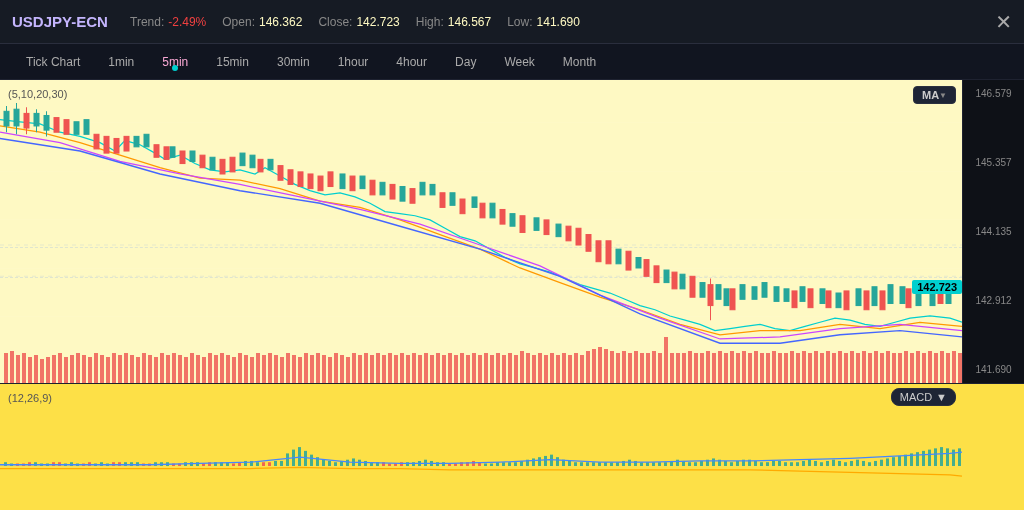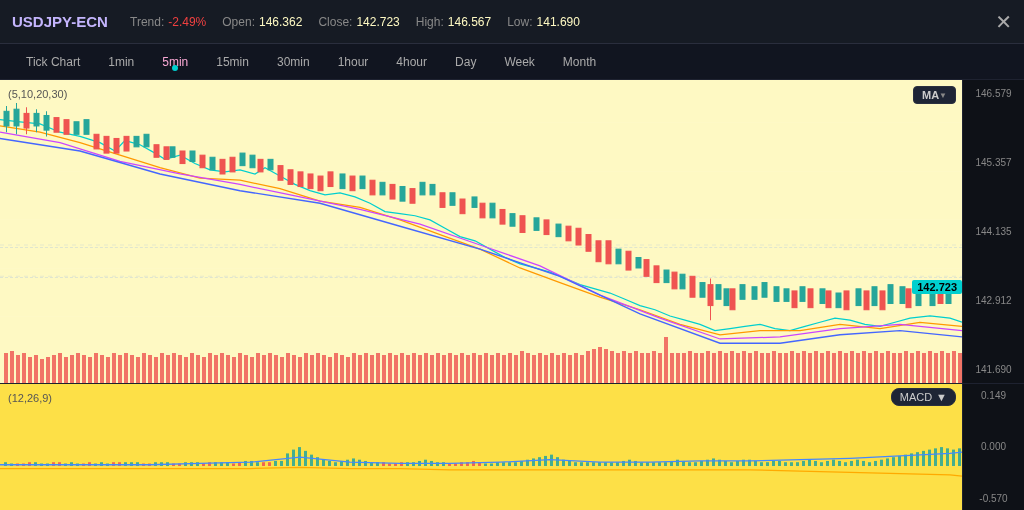--- a/index.html
+++ b/index.html
@@ -752,19 +752,14 @@
         <rect x="946" y="51" width="3" height="14" fill="#26a69a"></rect>
         <rect x="952" y="52" width="3" height="13" fill="#26a69a"></rect>
         <rect x="958" y="51" width="3" height="14" fill="#26a69a"></rect>
       </g>
 
       <polyline fill="none" stroke="#4488ff" stroke-width="1" points="0,64 50,64 100,64 150,64 200,63 250,62 300,58 350,62 400,63 450,63 500,62 550,60 600,62 650,62 700,61 750,61 800,60 850,59 900,57 950,55 962,54"></polyline>
 
       <polyline fill="none" stroke="#ffaa00" stroke-width="1" points="0,67 50,67 100,67 150,67 200,67 250,67 300,66 350,67 400,67 450,68 500,68 550,68 600,68 650,68 700,68 750,68 800,69 850,70 900,71 950,72 962,73"></polyline>
     </svg>
 
-    <div class="macd-y-axis">
-      <span class="y-label">0.149</span>
-      <span class="y-label">0.000</span>
-      <span class="y-label">-0.570</span>
-    </div>
   </div>
 </div>
 
 </body></html>

